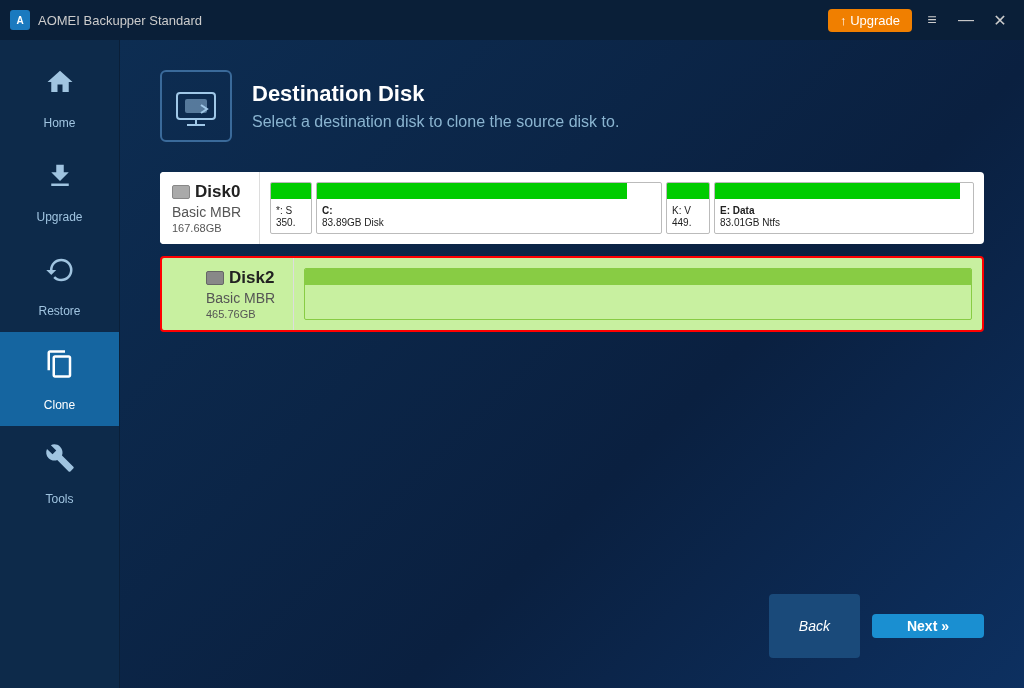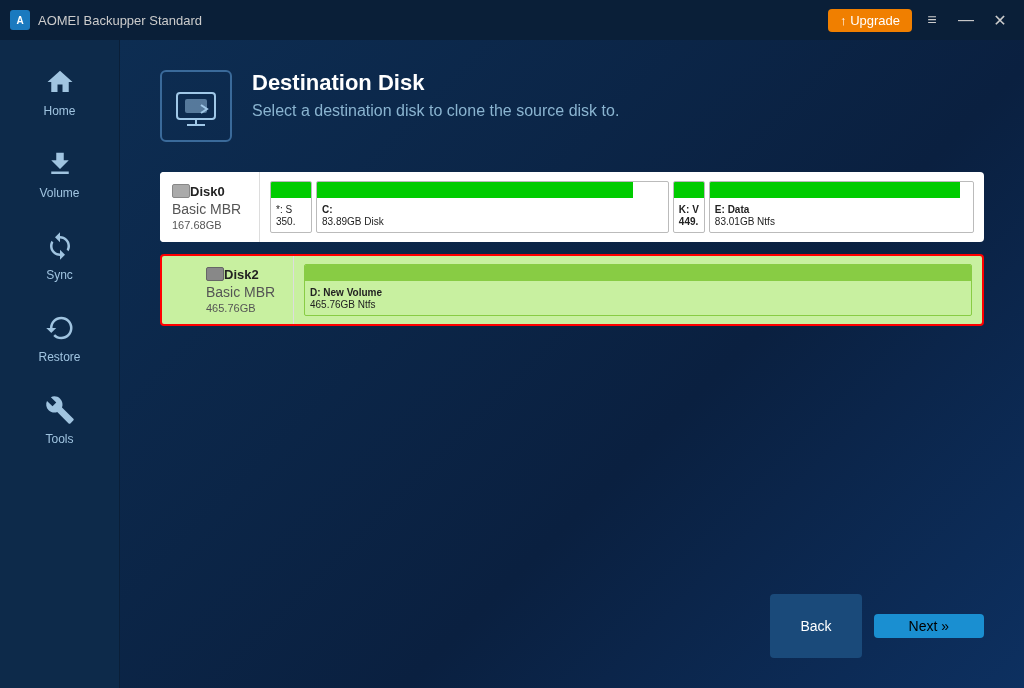--- a/index.html
+++ b/index.html
@@ -89,21 +89,21 @@
     .sidebar-item {
       display: flex;
       flex-direction: column;
       align-items: center;
       justify-content: center;
       width: 100%;
       padding: 14px 0;
       cursor: pointer;
       color: #a0c4e0;
       font-size: 12px;
-      gap: 4px;
+      gap: 16px;
       text-align: center;
     }
     .sidebar-item.active {
       background: #1565a0;
       color: #fff;
     }
     .sidebar-icon {
       width: 36px;
       height: 36px;
       display: flex;
@@ -117,21 +117,21 @@
       flex: 1;
       background: linear-gradient(135deg, #0d2d52 0%, #0a2040 60%, #0d3060 100%);
       padding: 30px 40px;
       display: flex;
       flex-direction: column;
     }
 
     
     .page-header {
       display: flex;
-      align-items: flex-start;
+      align-items: center;
       gap: 20px;
       margin-bottom: 30px;
     }
     .page-icon-box {
       width: 72px;
       height: 72px;
       border: 2px solid #3a6a9a;
       border-radius: 6px;
       display: flex;
       align-items: center;
@@ -180,21 +180,22 @@
       display: flex;
       flex-direction: column;
       justify-content: center;
       gap: 2px;
       border-right: 1px solid #ddd;
       background: inherit;
     }
     .disk-label-name {
       display: flex;
       align-items: center;
-      font-size: 13px;
+      gap: 5px;
+      font-size: 17px;
       font-weight: 600;
       color: #222;
     }
     .disk-label-type {
       font-size: 14px;
       color: #555;
     }
     .disk-label-size {
       font-size: 11px;
       color: #555;
@@ -253,32 +254,34 @@
       padding-top: 20px;
     }
     .btn-back {
       background: #1a4a7a;
       color: #fff;
       border: none;
       border-radius: 4px;
       padding: 24px 30px;
       font-size: 14px;
       cursor: pointer;
+      font-style: italic;
     }
     .btn-next {
       background: #1a8fd1;
-      color: #000000;
+      color: #ffffff;
       border: none;
       border-radius: 4px;
       padding: 4px 35px;
       font-size: 14px;
       cursor: pointer;
       display: flex;
       align-items: center;
       gap: 5px;
+      font-weight: bold;
     }
   </style>
 </head>
 <body>
 
 <div class="title-bar">
   <div class="title-bar-left">
     <div class="title-bar-logo">A</div>
     <span>AOMEI Backupper Standard</span>
   </div>
@@ -302,41 +305,41 @@
       </div>
       <span>Home</span>
     </div>
 
     <div class="sidebar-item">
       <div class="sidebar-icon">
         <svg viewBox="0 0 24 24">
             <path d="M19 9h-4V3H9v6H5l7 7 7-7zM5 18v2h14v-2H5z"></path>
           </svg>
       </div>
-      <span>Volume</span>
-    </div>
-
-    <div class="sidebar-item">
-      <div class="sidebar-icon">
-        <svg viewBox="0 0 24 24">
-            <path d="M12 4V1L8 5l4 4V6c3.31 0 6 2.69 6 6 0 1.01-.25 1.97-.7 2.8l1.46 1.46C19.54 15.03 20 13.57 20 12c0-4.42-3.58-8-8-8zm0 14c-3.31 0-6-2.69-6-6 0-1.01.25-1.97.7-2.8L5.24 7.74C4.46 8.97 4 10.43 4 12c0 4.42 3.58 8 8 8v3l4-4-4-4v3z"></path>
-          </svg>
-      </div>
-      <span>Sync</span>
-    </div>
+      <span>Upgrade</span>
+    </div>
+
 
     <div class="sidebar-item">
       <div class="sidebar-icon">
         <svg viewBox="0 0 24 24">
             <path d="M13 3a9 9 0 0 0-9 9H1l3.89 3.89.07.14L9 12H6c0-3.87 3.13-7 7-7s7 3.13 7 7-3.13 7-7 7c-1.93 0-3.68-.79-4.94-2.06l-1.42 1.42A8.954 8.954 0 0 0 13 21a9 9 0 0 0 0-18z"></path>
           </svg>
       </div>
       <span>Restore</span>
     </div>
 
+    <div class="sidebar-item active">
+      <div class="sidebar-icon">
+        <svg viewBox="0 0 24 24">
+            <path d="M16 1H4c-1.1 0-2 .9-2 2v14h2V3h12V1zm3 4H8c-1.1 0-2 .9-2 2v14c0 1.1.9 2 2 2h11c1.1 0 2-.9 2-2V7c0-1.1-.9-2-2-2zm0 16H8V7h11v14z"></path>
+          </svg>
+      </div>
+      <span>Clone</span>
+    </div>
 
     <div class="sidebar-item">
       <div class="sidebar-icon">
         <svg viewBox="0 0 24 24">
             <path d="M22.7 19l-9.1-9.1c.9-2.3.4-5-1.5-6.9-2-2-5-2.4-7.4-1.3L9 6 6 9 1.6 4.7C.4 7.1.9 10.1 2.9 12.1c1.9 1.9 4.6 2.4 6.9 1.5l9.1 9.1c.4.4 1 .4 1.4 0l2.3-2.3c.5-.4.5-1.1.1-1.4z"></path>
           </svg>
       </div>
       <span>Tools</span>
     </div>
 
@@ -382,21 +385,21 @@
           </div>
 
           <div class="partition" style="flex:2;">
             <div class="partition-bar" style="background:#00cc00; height:16px; width:90%;"></div>
             <div class="partition-info">
               <span style="font-weight:600;">C:</span>
               <span>83.89GB Disk</span>
             </div>
           </div>
 
-          <div class="partition" style="width:32px;font-weight:bold;">
+          <div class="partition" style="width:44px;">
             <div class="partition-bar" style="background:#00cc00; height:16px;"></div>
             <div class="partition-info">
               <span>K: V</span>
               <span>449.</span>
             </div>
           </div>
 
           <div class="partition" style="flex:1.5;">
             <div class="partition-bar" style="background:#00cc00; height:16px; width:95%;"></div>
             <div class="partition-info">
@@ -413,24 +416,20 @@
             <span style="display:inline-block;width:18px;height:14px;background:#888;border-radius:2px;border:1px solid #666;"></span>
             <span>Disk2</span>
           </div>
           <div class="disk-label-type">Basic MBR</div>
           <div class="disk-label-size">465.76GB</div>
         </div>
         <div class="disk-partitions">
 
           <div class="partition" style="flex:1; background:#c8f0a0; border-color:#88cc44;">
             <div class="partition-bar" style="background:#88cc44; height:16px; width:100%;"></div>
-            <div class="partition-info" style="background:transparent;">
-              <span style="font-weight:700;">D: New Volume</span>
-              <span>465.76GB Ntfs</span>
-            </div>
           </div>
         </div>
       </div>
 
     </div>
 
     <div class="footer">
       <button class="btn-back">Back</button>
       <button class="btn-next">Next »</button>
     </div>

